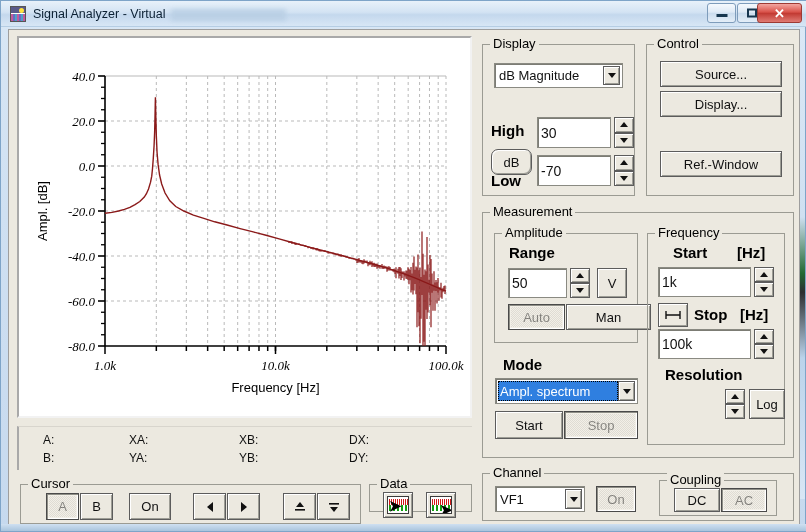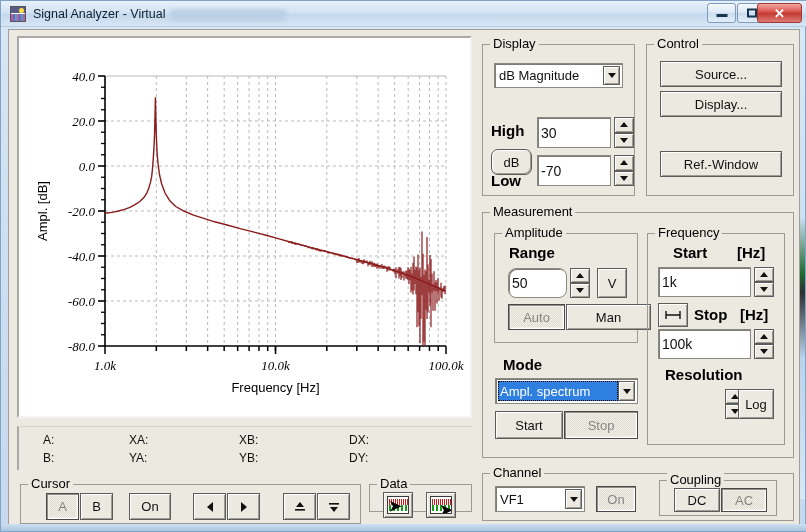--- a/index.html
+++ b/index.html
@@ -518,21 +518,21 @@
         <span>Ref.-Window</span>
       </div>
     </div>
 
     <div class="group" id="grp-meas" style="left:473px; top:182px; width:312px; height:246px;">
       <div class="legend">Measurement</div>
 
       <div class="group" style="left:11px; top:20px; width:144px; height:110px;padding-left:47px;">
         <div class="legend">Amplitude</div>
         <div class="lbl bold" style="left:14px; top:10px; font-size:15px;">Range</div>
-        <div class="txt" style="left:13px; top:34px; width:59px; height:30px;border-radius:8px;">
+        <div class="txt" style="left:13px; top:34px; width:59px; height:30px;">
           <span>50</span>
         </div>
         <div class="spin" style="left:75px; top:34px; height:30px;">
           <div class="sb up">
               <span class="tri-u"></span>
             </div>
           <div class="sb dn">
               <span class="tri-d"></span>
             </div>
         </div>
@@ -600,21 +600,21 @@
 
         <div class="lbl bold" style="left:17px; top:132px; font-size:15px;">Resolution</div>
         <div class="spin" style="left:77px; top:155px; height:30px;">
           <div class="sb up">
               <span class="tri-u"></span>
             </div>
           <div class="sb dn">
               <span class="tri-d"></span>
             </div>
         </div>
-        <div class="btn" style="left:90px; top:155px; width:36px; height:30px;">
+        <div class="btn" style="left:101px; top:155px; width:36px; height:30px;">
           <span>Log</span>
         </div>
       </div>
     </div>
 
     <div class="group" id="grp-cursor" style="left:11px; top:454px; width:341px; height:40px;">
       <div class="legend">Cursor</div>
       <div class="btn pressed" style="left:25px; top:8px; width:33px; height:27px;">
         <span>A</span>
       </div>

